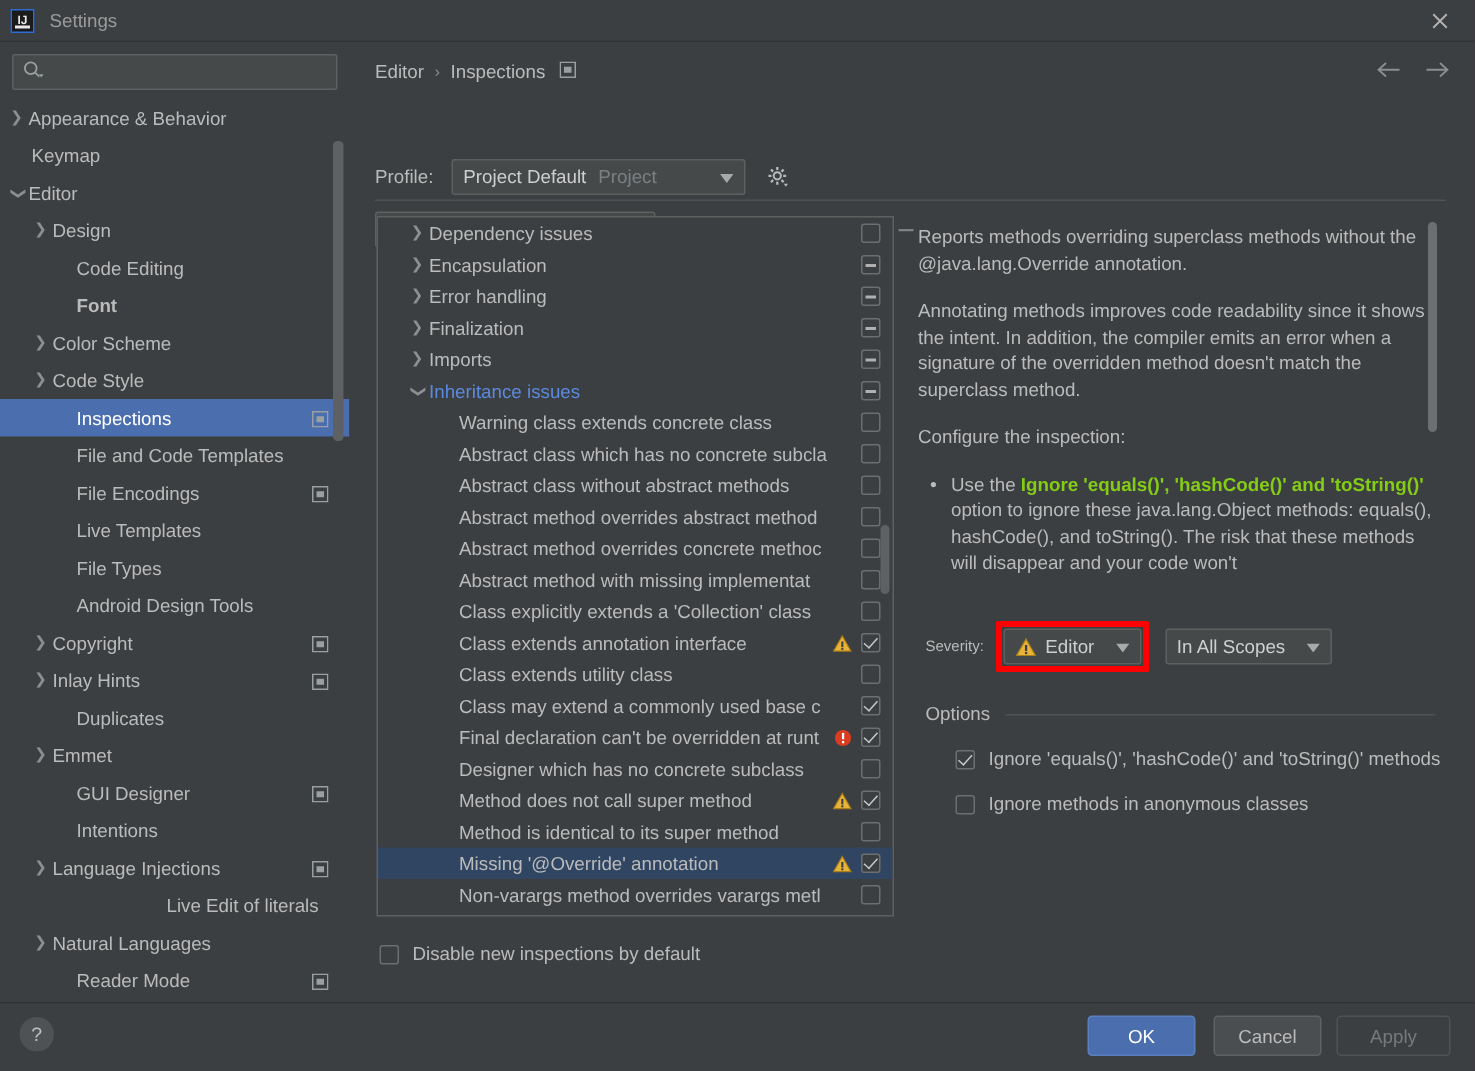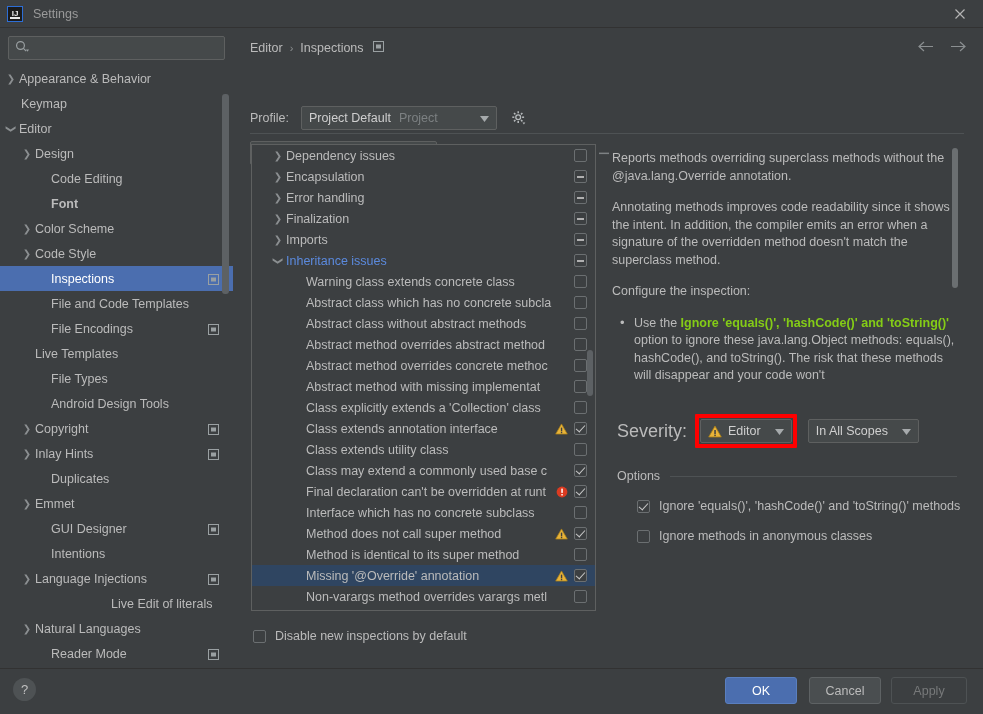--- a/index.html
+++ b/index.html
@@ -179,21 +179,21 @@
   .desc b { font-weight: bold; color: #84cc16; }
   .desc-scroll {
     position: absolute; right: 25px; top: 148px; width: 6px; height: 140px;
     background: #6b6f71; border-radius: 3px;
   }
 
   
   .sev-row {
     position: absolute; left: 617px; top: 414px; display: flex; align-items: center;
   }
-  .sev-label { font-size: 18px; color: #bbbbbb; margin-right: 8px; }
+  .sev-label { font-size: 10px; color: #bbbbbb; margin-right: 8px; }
   .redbox {
     border: 4px solid #ff0000; padding: 1px; display: inline-flex; border-radius: 1px;
   }
   #severity-combo { height: 24px; }
   #scope-combo { height: 24px; margin-left: 11px; }
 
   
   .opt-head {
     position: absolute; left: 617px; top: 469px; width: 340px;
     display: flex; align-items: center;
@@ -314,21 +314,21 @@
           <span class="tree-label">File and Code Templates</span>
         </div>
         <div class="tree-row" style="padding-left: 35px;">
           <span class="tw"></span>
           <span class="tree-label">File Encodings</span>
           <span class="badge-icon"><svg width="11" height="11" viewBox="0 0 11 11">
               <rect x="0.5" y="0.5" width="10" height="10" stroke="#9aa0a2" fill="none"></rect>
               <rect x="3" y="3.5" width="5" height="4" fill="#9aa0a2"></rect>
             </svg></span>
         </div>
-        <div class="tree-row" style="padding-left: 19px;">
+        <div class="tree-row" style="padding-left: 35px;">
           <span class="tw"></span>
           <span class="tree-label">Live Templates</span>
         </div>
         <div class="tree-row" style="padding-left: 35px;">
           <span class="tw"></span>
           <span class="tree-label">File Types</span>
         </div>
         <div class="tree-row" style="padding-left: 35px;">
           <span class="tw"></span>
           <span class="tree-label">Android Design Tools</span>
@@ -628,21 +628,21 @@
               <svg width="12" height="12" viewBox="0 0 12 12">
                 <circle cx="6" cy="6" r="5.4" fill="#db3b21"></circle>
                 <rect x="5.3" y="2.6" width="1.5" height="4.3" fill="#ffffff"></rect>
                 <rect x="5.3" y="8" width="1.5" height="1.5" fill="#ffffff"></rect>
               </svg>
             </span>
             <span class="cb checked"></span>
           </div>
         </div>
         <div class="ip-row child">
-          <span class="ip-label">Interface which has no concrete subclass</span>
+          <span class="ip-label">Designer which has no concrete subclass</span>
           <div class="ip-right">
             <span class="cb"></span>
           </div>
         </div>
         <div class="ip-row child">
           <span class="ip-label">Method does not call super method</span>
           <div class="ip-right">
             <span style="display: flex;">
               <svg width="13" height="12" viewBox="0 0 14 13">
                 <path d="M7 1 L13.3 12 H0.7 Z" fill="#e8b339" stroke="#a87f18" stroke-width="0.8"></path>

